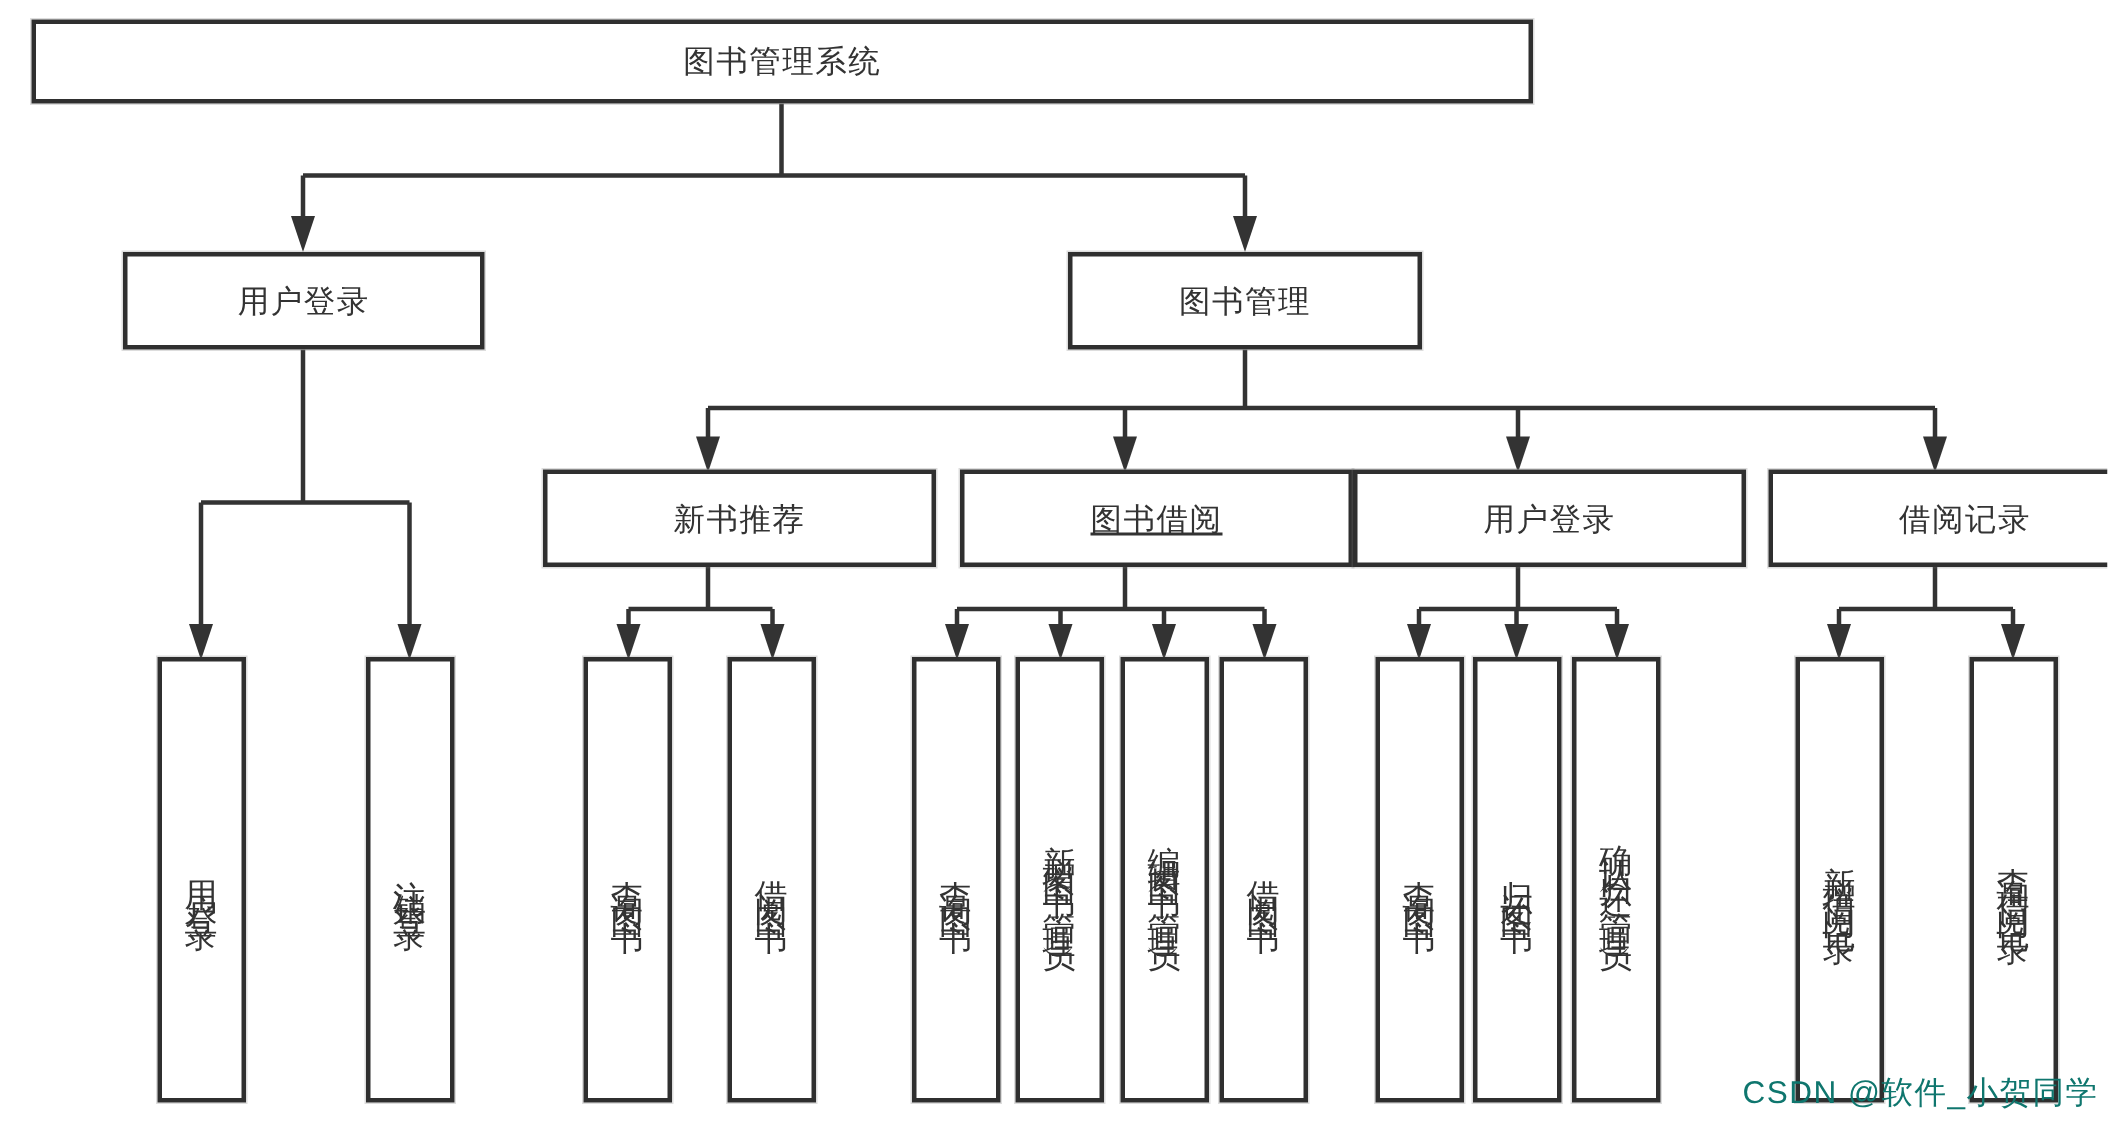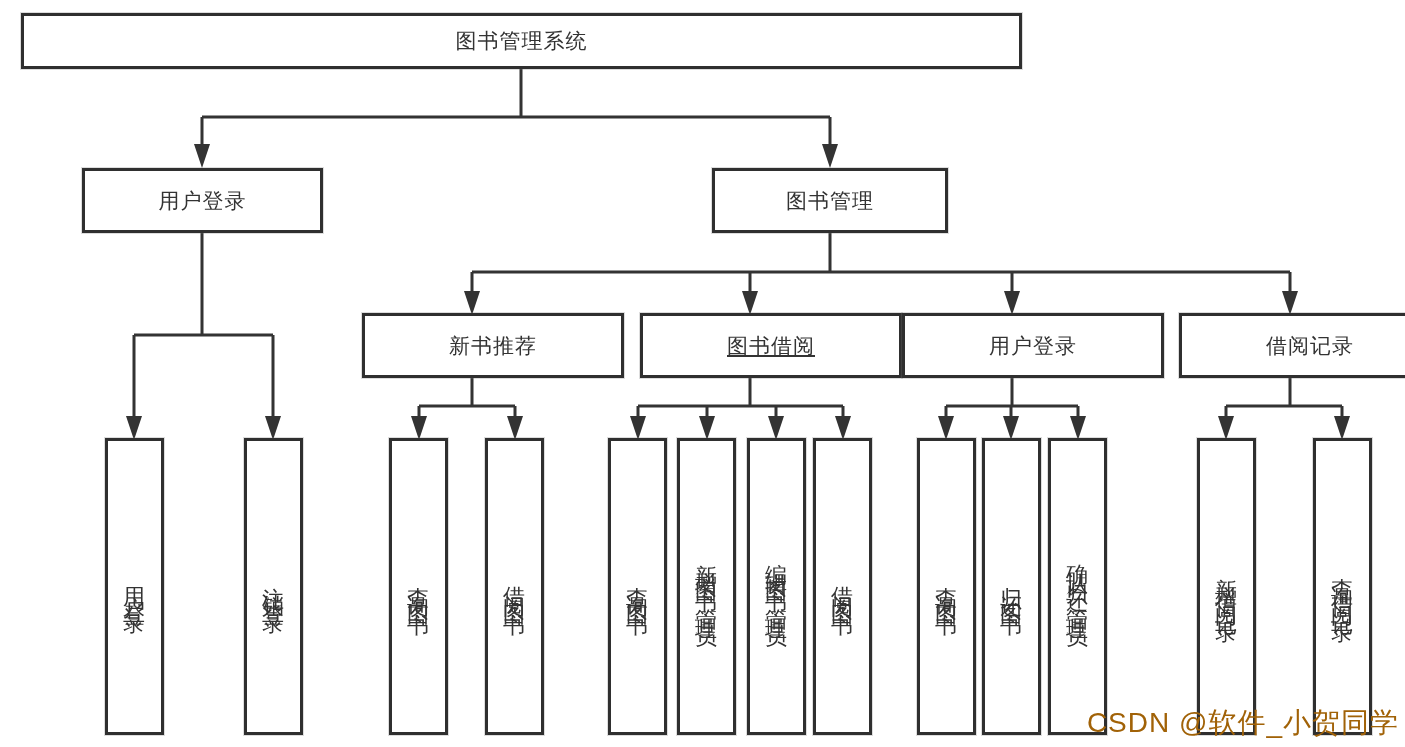--- a/index.html
+++ b/index.html
@@ -55,22 +55,22 @@
   .x1  { left: 105px; }  .x2  { left: 244px; }
   .x3  { left: 389px; }  .x4  { left: 485px; }
   .x5  { left: 608px; }  .x6  { left: 677px; }
   .x7  { left: 747px; }  .x8  { left: 813px; }
   .x9  { left: 917px; }  .x10 { left: 982px; }
   .x11 { left: 1048px; } .x12 { left: 1197px; }
   .x13 { left: 1313px; }
   .watermark {
     position: absolute;
     right: 6px; bottom: 5px;
-    font-size: 28px;
-    color: #a16207;
+    font-size: 21px;
+    color: #0f766e;
     letter-spacing: 1px;
   }
 </style>
 </head>
 <body>
 
 <div id="canvas">
 
   <svg id="connectors" width="1405" height="747">
     <g stroke="#333333" stroke-width="3" fill="none">

